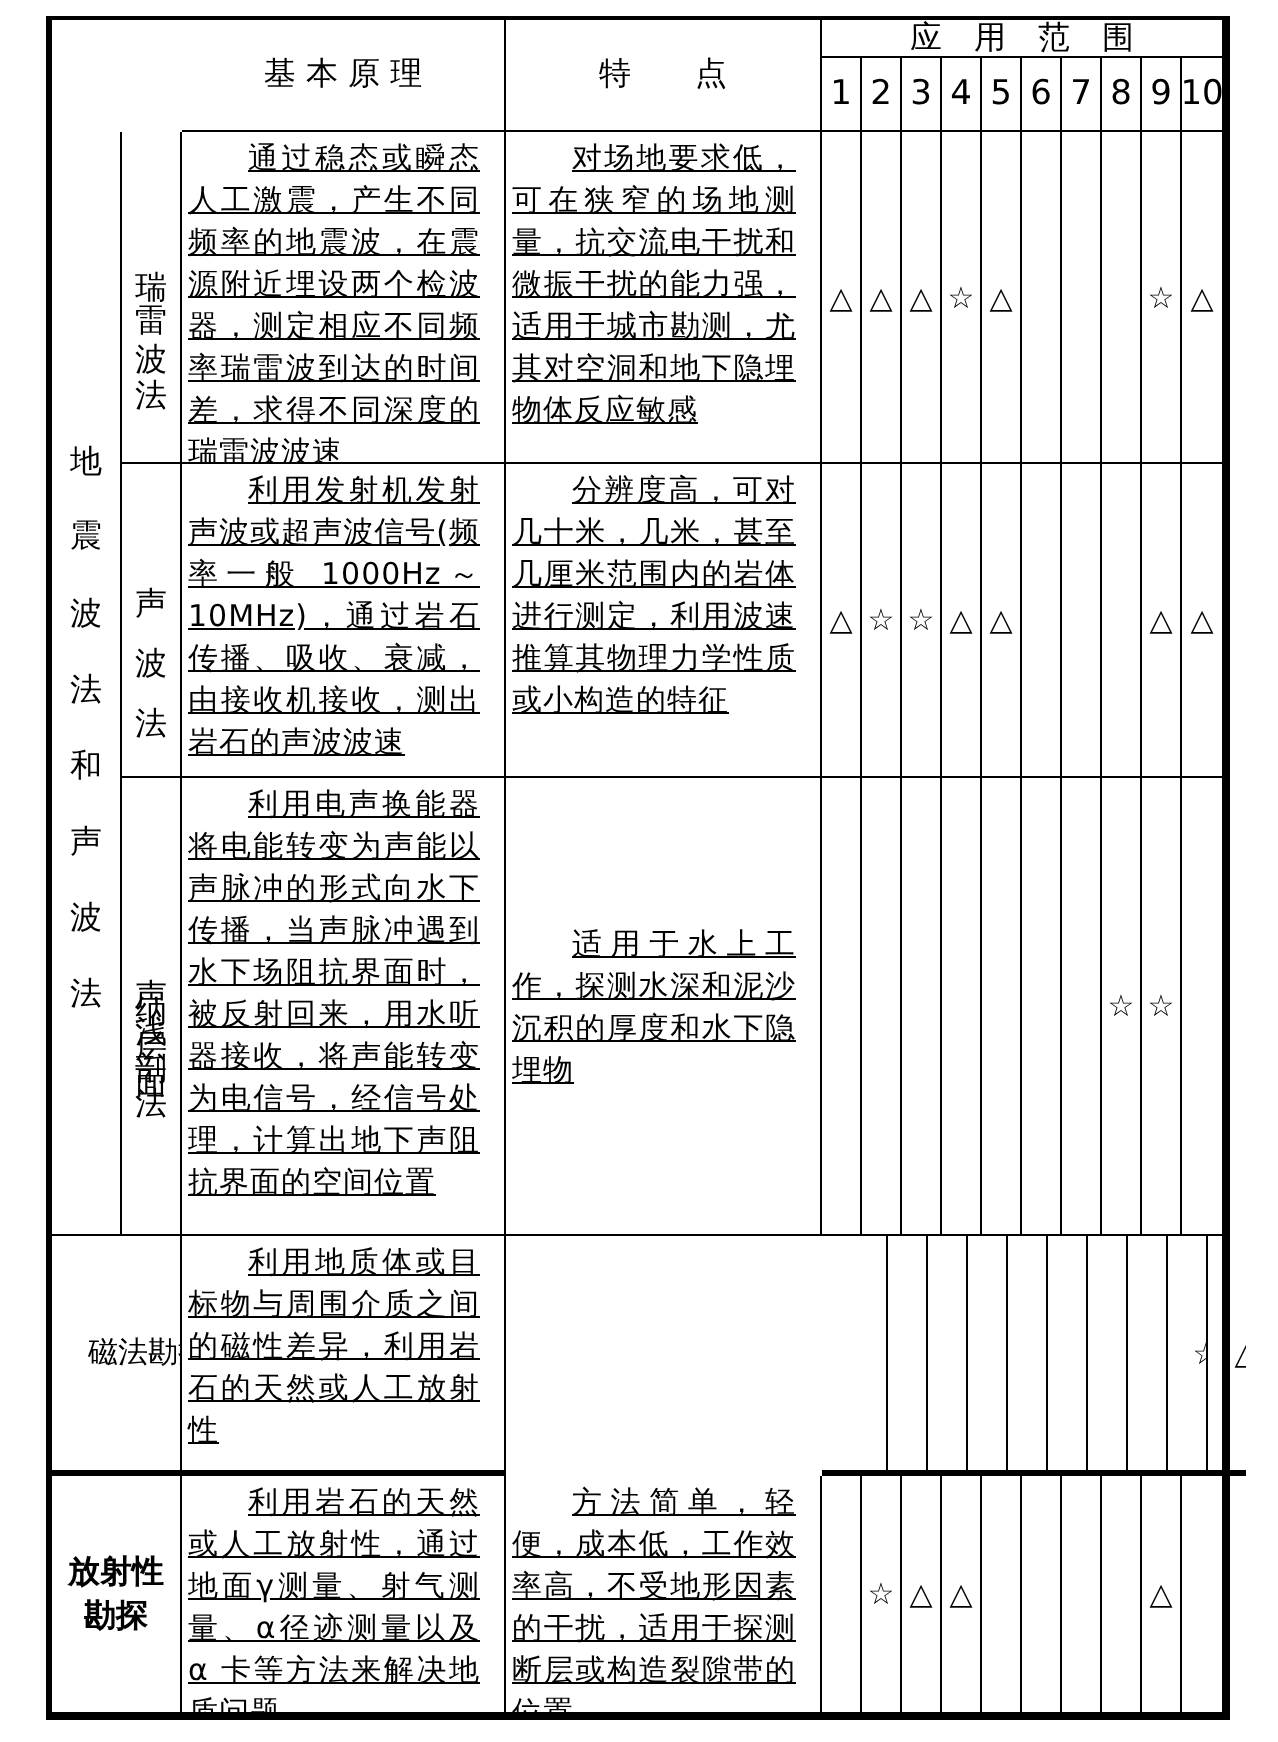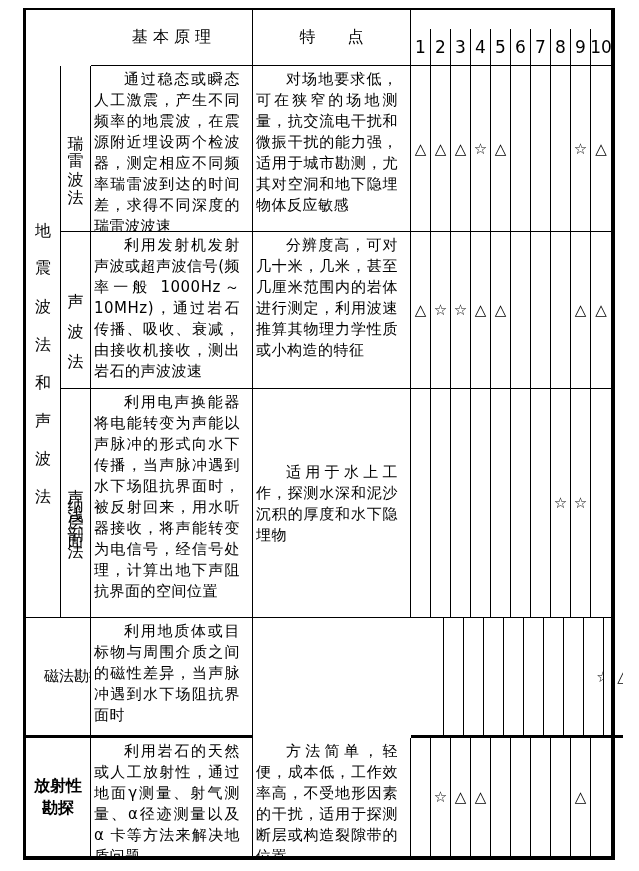--- a/index.html
+++ b/index.html
@@ -26,21 +26,21 @@
   .no-r { border-right: none; }
   .no-b { border-bottom: none; }
   .thick-b { border-bottom-width: 3px; padding-left: 32px; }
 
   .center { display: flex; align-items: center; justify-content: center; }
 
   .hdr { font-size: 16px; text-align: center; white-space: nowrap; }
 
   .num { font-size: 17px; }
 
-  .text-cell { padding: 3px 12px 1px 3px; }
+  .text-cell { padding: 3px 12px 1px 3px; text-decoration: underline; }
   .text-cell p {
     margin: 0;
     font-size: 15px;
     line-height: 21px;
     text-align: justify;
     text-indent: 2em;
     letter-spacing: 0.5px;
   }
   .v-center { display: flex; align-items: center; }
   .v-center p { width: 100%; }
@@ -63,20 +63,21 @@
   .app { display: flex; align-items: center; justify-content: center; font-size: 15px; }
 </style>
 </head>
 <body>
 
 <div class="page">
   <div class="survey-table">
 
     <div class="cell hdr center" style="grid-area:1/3/3/4">基 本 原 理</div>
     <div class="cell hdr center" style="grid-area:1/4/3/5">特　　点</div>
+    <div class="cell hdr center no-r" style="grid-area:1/5/2/15">应　用　范　围</div>
     <div class="cell hdr num center" style="grid-area:2/5">1</div>
     <div class="cell hdr num center" style="grid-area:2/6">2</div>
     <div class="cell hdr num center" style="grid-area:2/7">3</div>
     <div class="cell hdr num center" style="grid-area:2/8">4</div>
     <div class="cell hdr num center" style="grid-area:2/9">5</div>
     <div class="cell hdr num center" style="grid-area:2/10">6</div>
     <div class="cell hdr num center" style="grid-area:2/11">7</div>
     <div class="cell hdr num center" style="grid-area:2/12">8</div>
     <div class="cell hdr num center" style="grid-area:2/13">9</div>
     <div class="cell hdr num center no-r" style="grid-area:2/14">10</div>
@@ -142,21 +143,21 @@
     <div class="cell app" style="grid-area:5/10"></div>
     <div class="cell app" style="grid-area:5/11"></div>
     <div class="cell app" style="grid-area:5/12">☆</div>
     <div class="cell app" style="grid-area:5/13">☆</div>
     <div class="cell app no-r" style="grid-area:5/14"></div>
 
     <div class="cell center thick-b" style="grid-area:6/1/7/3">
       <span class="name-wrap">磁法勘探</span>
     </div>
     <div class="cell text-cell thick-b" style="grid-area:6/3">
-      <p>利用地质体或目标物与周围介质之间的磁性差异，当声脉冲遇到水下场阻抗界面时</p>
+      <p>利用地质体或目标物与周围介质之间的磁性差异，利用岩石的天然或人工放射性</p>
     </div>
     <div class="cell app thick-b" style="grid-area:6/5"></div>
     <div class="cell app thick-b" style="grid-area:6/6"></div>
     <div class="cell app thick-b" style="grid-area:6/7"></div>
     <div class="cell app thick-b" style="grid-area:6/8"></div>
     <div class="cell app thick-b" style="grid-area:6/9"></div>
     <div class="cell app thick-b" style="grid-area:6/10"></div>
     <div class="cell app thick-b" style="grid-area:6/11"></div>
     <div class="cell app thick-b" style="grid-area:6/12"></div>
     <div class="cell app thick-b" style="grid-area:6/13">☆</div>

